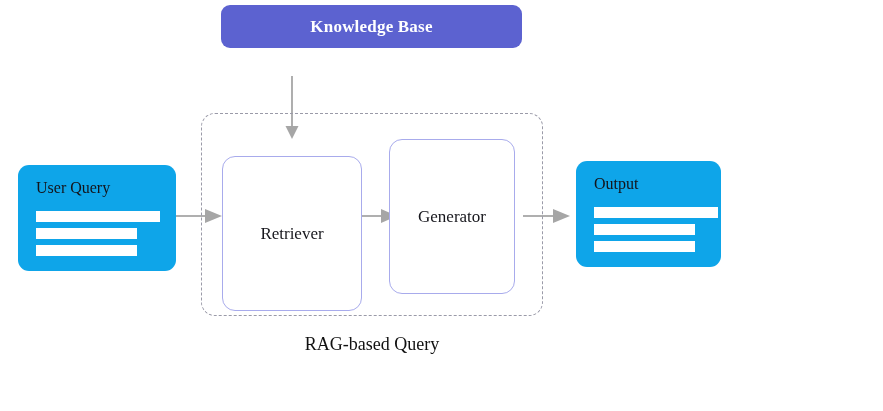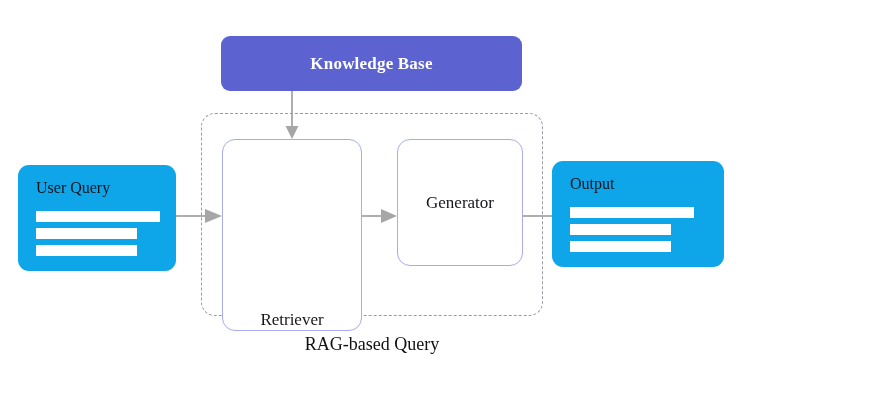--- a/index.html
+++ b/index.html
@@ -20,23 +20,23 @@
     left: 0;
     top: 0;
     width: 883px;
     height: 411px;
   }
 
   
   .kb-box {
     position: absolute;
     left: 221px;
-    top: 36px;
+    top: 5px;
     width: 301px;
-    height: 55px;
+    height: 43px;
     background: #5c62d0;
     border-radius: 9px;
     display: flex;
     align-items: center;
     justify-content: center;
   }
   .kb-label {
     color: #ffffff;
     font-size: 17px;
     font-weight: bold;
@@ -75,49 +75,48 @@
     display: flex;
     align-items: center;
     justify-content: center;
   }
   .comp-box .comp-label {
     font-size: 17px;
     color: #16161c;
   }
   .retriever-box {
     left: 222px;
-    top: 139px;
+    top: 156px;
     width: 140px;
-    height: 192px;
-    align-items: flex-end;
+    height: 155px;
   }
   .generator-box {
-    left: 397px;
+    left: 389px;
     top: 139px;
     width: 126px;
-    height: 127px;
+    height: 155px;
   }
 
   
   .data-box {
     position: absolute;
     background: #0ea5e9;
     border-radius: 11px;
     box-sizing: border-box;
   }
   .userquery-box {
     left: 18px;
     top: 165px;
     width: 158px;
     height: 106px;
   }
   .output-box {
-    left: 552px;
+    left: 576px;
     top: 161px;
-    width: 172px;
+    width: 145px;
     height: 106px;
   }
   .data-title {
     position: absolute;
     left: 18px;
     top: 14px;
     font-size: 16px;
     color: #14141a;
     white-space: nowrap;
   }

